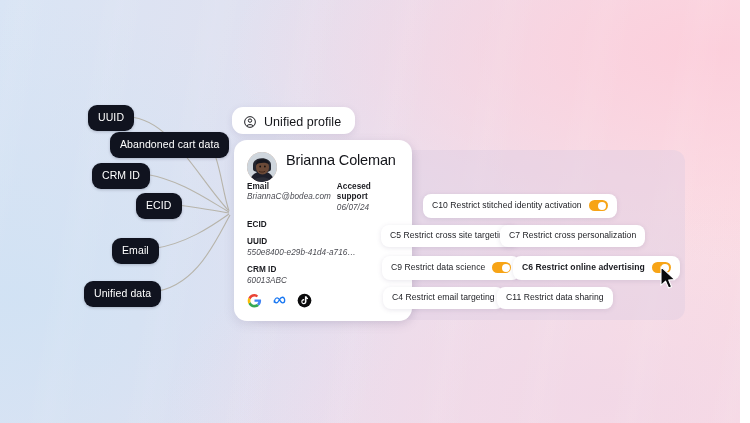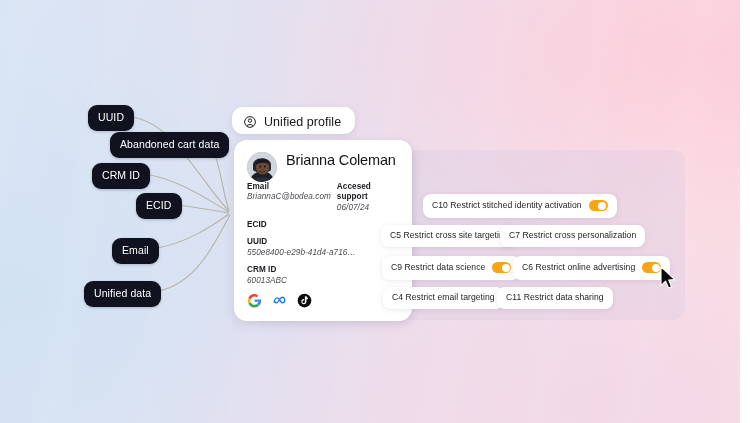--- a/index.html
+++ b/index.html
@@ -324,21 +324,21 @@
       </div>
       <div class="chip" style="left: 500px; top: 225px;">
         <span class="chip-label">C7 Restrict cross personalization</span>
       </div>
       <div class="chip" style="left: 382px; top: 256px;">
         <span class="chip-label">C9 Restrict data science</span>
         <span class="toggle" style="background: rgb(247, 164, 22);">
           <span class="knob"></span>
         </span>
       </div>
-      <div class="chip" style="left: 513px; top: 256px;">
+      <div class="chip" style="left: 513px; top: 256px; font-weight: bold;">
         <span class="chip-label">C6 Restrict online advertising</span>
         <span class="toggle" style="background: rgb(247, 164, 22);">
           <span class="knob"></span>
         </span>
       </div>
       <div class="chip" style="left: 383px; top: 287px;">
         <span class="chip-label">C4 Restrict email targeting</span>
       </div>
       <div class="chip" style="left: 497px; top: 287px; align-items: center;">
         <span class="chip-label">C11 Restrict data sharing</span>

